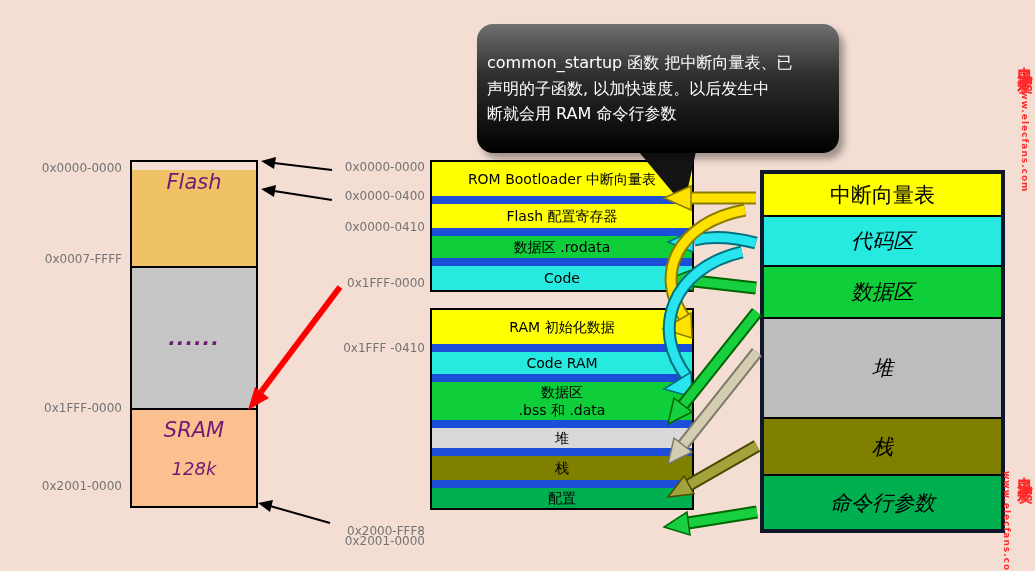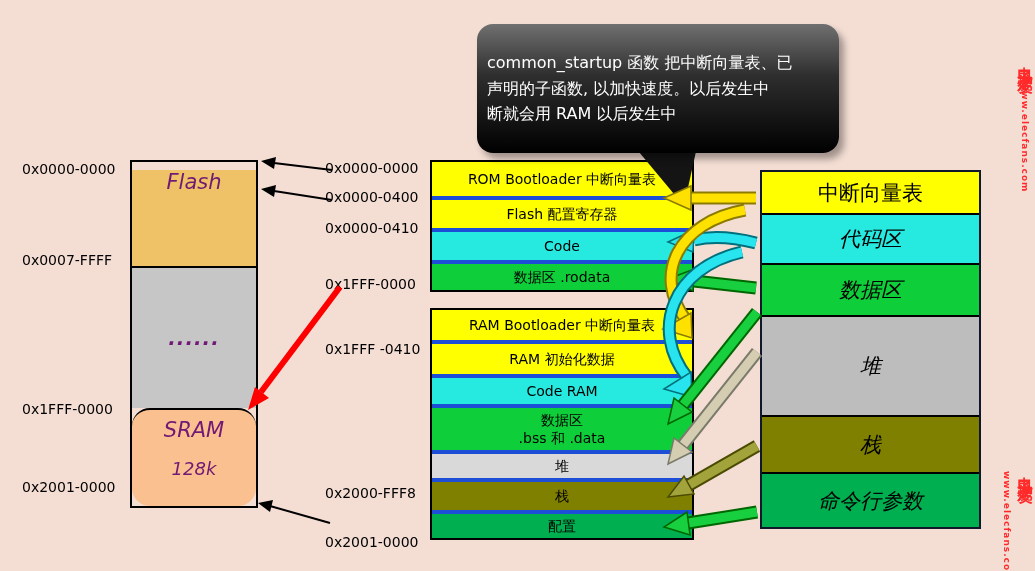--- a/index.html
+++ b/index.html
@@ -24,45 +24,45 @@
     font-size:16px;line-height:1.6;
     padding:26px 10px;
     text-align:left;
   }
   
   .lcol{position:absolute;left:130px;top:160px;width:128px;border:2px solid #000;box-sizing:border-box;z-index:2;}
   .lblock{box-sizing:border-box;text-align:center;color:#701a75;font-style:italic;}
   .lblock + .lblock{border-top:2px solid #000;}
   .lb-flash{height:96px;background:#efc267;}
   .lb-gap{height:142px;background:#c6c6c6;display:flex;align-items:center;justify-content:center;font-weight:bold;font-size:20px;letter-spacing:1px;}
-  .lb-sram{height:98px;background:#fbc08f;border-radius:18px;}
+  .lb-sram{height:98px;background:#fbc08f;}
   .lb-line1{font-size:21px;margin-top:8px;}
   .lb-line2{font-size:18px;margin-top:16px;}
 
   .addr{
-    position:absolute;width:100px;text-align:left;
-    font-size:14px;color:#000000;z-index:2;white-space:nowrap;
+    position:absolute;width:100px;text-align:right;
+    font-size:12px;color:#737373;z-index:2;white-space:nowrap;
   }
   .addr-l{left:22px;}
   .addr-m{left:325px;}
 
   
   .stack{position:absolute;width:264px;border:2px solid #000;box-sizing:border-box;z-index:2;}
   .row{box-sizing:border-box;display:flex;flex-direction:column;align-items:center;justify-content:center;font-size:14px;color:#000;text-align:center;line-height:1.3;}
-  .row + .row{border-top:4px solid #1d4ed8;}
+  .row + .row{border-top:8px solid #1d4ed8;}
   .c-yellow{background:#ffff00;}
   .c-cyan{background:#26e9e0;}
   .c-green{background:#0ecf3a;}
   .c-green2{background:#00b050;}
   .c-lgray{background:#d9d9d9;}
   .c-gray{background:#bdbdbd;}
   .c-olive{background:#7f7f00;}
 
   
-  .rstack{position:absolute;left:760px;top:170px;width:221px;border:2px solid #0f172a;box-sizing:border-box;z-index:2;}
+  .rstack{position:absolute;left:760px;top:170px;width:245px;border:4px solid #0f172a;box-sizing:border-box;z-index:2;}
   .rrow{box-sizing:border-box;display:flex;align-items:center;justify-content:center;font-size:21px;color:#000;}
   .rrow + .rrow{border-top:2px solid #000;font-style:italic;}
 
   
   .watermark{
     position:absolute;right:1px;z-index:7;
     writing-mode:vertical-rl;
     color:#ff2a2a;font-weight:bold;
     text-align:left;line-height:1.1;
   }
@@ -90,42 +90,39 @@
   <div class="addr addr-l" style="top:161px">0x0000-0000</div>
   <div class="addr addr-l" style="top:252px">0x0007-FFFF</div>
   <div class="addr addr-l" style="top:401px">0x1FFF-0000</div>
   <div class="addr addr-l" style="top:479px">0x2001-0000</div>
 
   <div class="addr addr-m" style="top:160px">0x0000-0000</div>
   <div class="addr addr-m" style="top:189px">0x0000-0400</div>
   <div class="addr addr-m" style="top:220px">0x0000-0410</div>
   <div class="addr addr-m" style="top:276px">0x1FFF-0000</div>
   <div class="addr addr-m" style="top:341px">0x1FFF -0410</div>
-  <div class="addr addr-m" style="top:485px">0x2000-FFF8</div>
+  <div class="addr addr-m" style="top:524px">0x2000-FFF8</div>
   <div class="addr addr-m" style="top:534px">0x2001-0000</div>
 
   <div class="stack" style="left:430px;top:160px">
     <div class="row c-yellow" style="height:34px">
         <span>ROM Bootloader 中断向量表</span>
       </div>
     <div class="row c-yellow" style="height:32px">
         <span>Flash 配置寄存器</span>
       </div>
+    <div class="row c-green" style="height:30px">
+        <span>数据区 .rodata</span>
+      </div>
     <div class="row c-cyan" style="height:32px">
         <span>Code</span>
       </div>
-    <div class="row c-green" style="height:30px">
-        <span>数据区 .rodata</span>
-      </div>
   </div>
 
   <div class="stack" style="left:430px;top:308px">
-    <div class="row c-yellow" style="height:30px">
-        <span>RAM Bootloader 中断向量表</span>
-      </div>
     <div class="row c-yellow" style="height:34px">
         <span>RAM 初始化数据</span>
       </div>
     <div class="row c-cyan" style="height:30px">
         <span>Code RAM</span>
       </div>
     <div class="row c-green" style="height:46px">
       <span>数据区</span>
       <span>.bss 和 .data</span>
     </div>
@@ -222,21 +219,21 @@
     <g>
       <path d="M757,512 L688,523" stroke="#006600" stroke-width="13" fill="none"></path>
       <path d="M757,512 L688,523" stroke="#17cf3f" stroke-width="9" fill="none"></path>
       <polygon points="664,527 690,535 687,512" fill="#17cf3f" stroke="#006600" stroke-width="1.5"></polygon>
     </g>
   </svg>
 
   <div class="callout">
     <div>common_startup 函数 把中断向量表、已</div>
     <div>声明的子函数, 以加快速度。以后发生中</div>
-    <div>断就会用 RAM 以后发生中</div>
+    <div>断就会用 RAM 命令行参数</div>
   </div>
 
   <div class="watermark" style="top:55px">
     <span class="wm-cn">电子发烧友</span>
     <span class="wm-url">www.elecfans.com</span>
   </div>
   <div class="watermark" style="top:465px">
     <span class="wm-cn">电子发烧友</span>
     <span class="wm-url">www.elecfans.com</span>
   </div>

